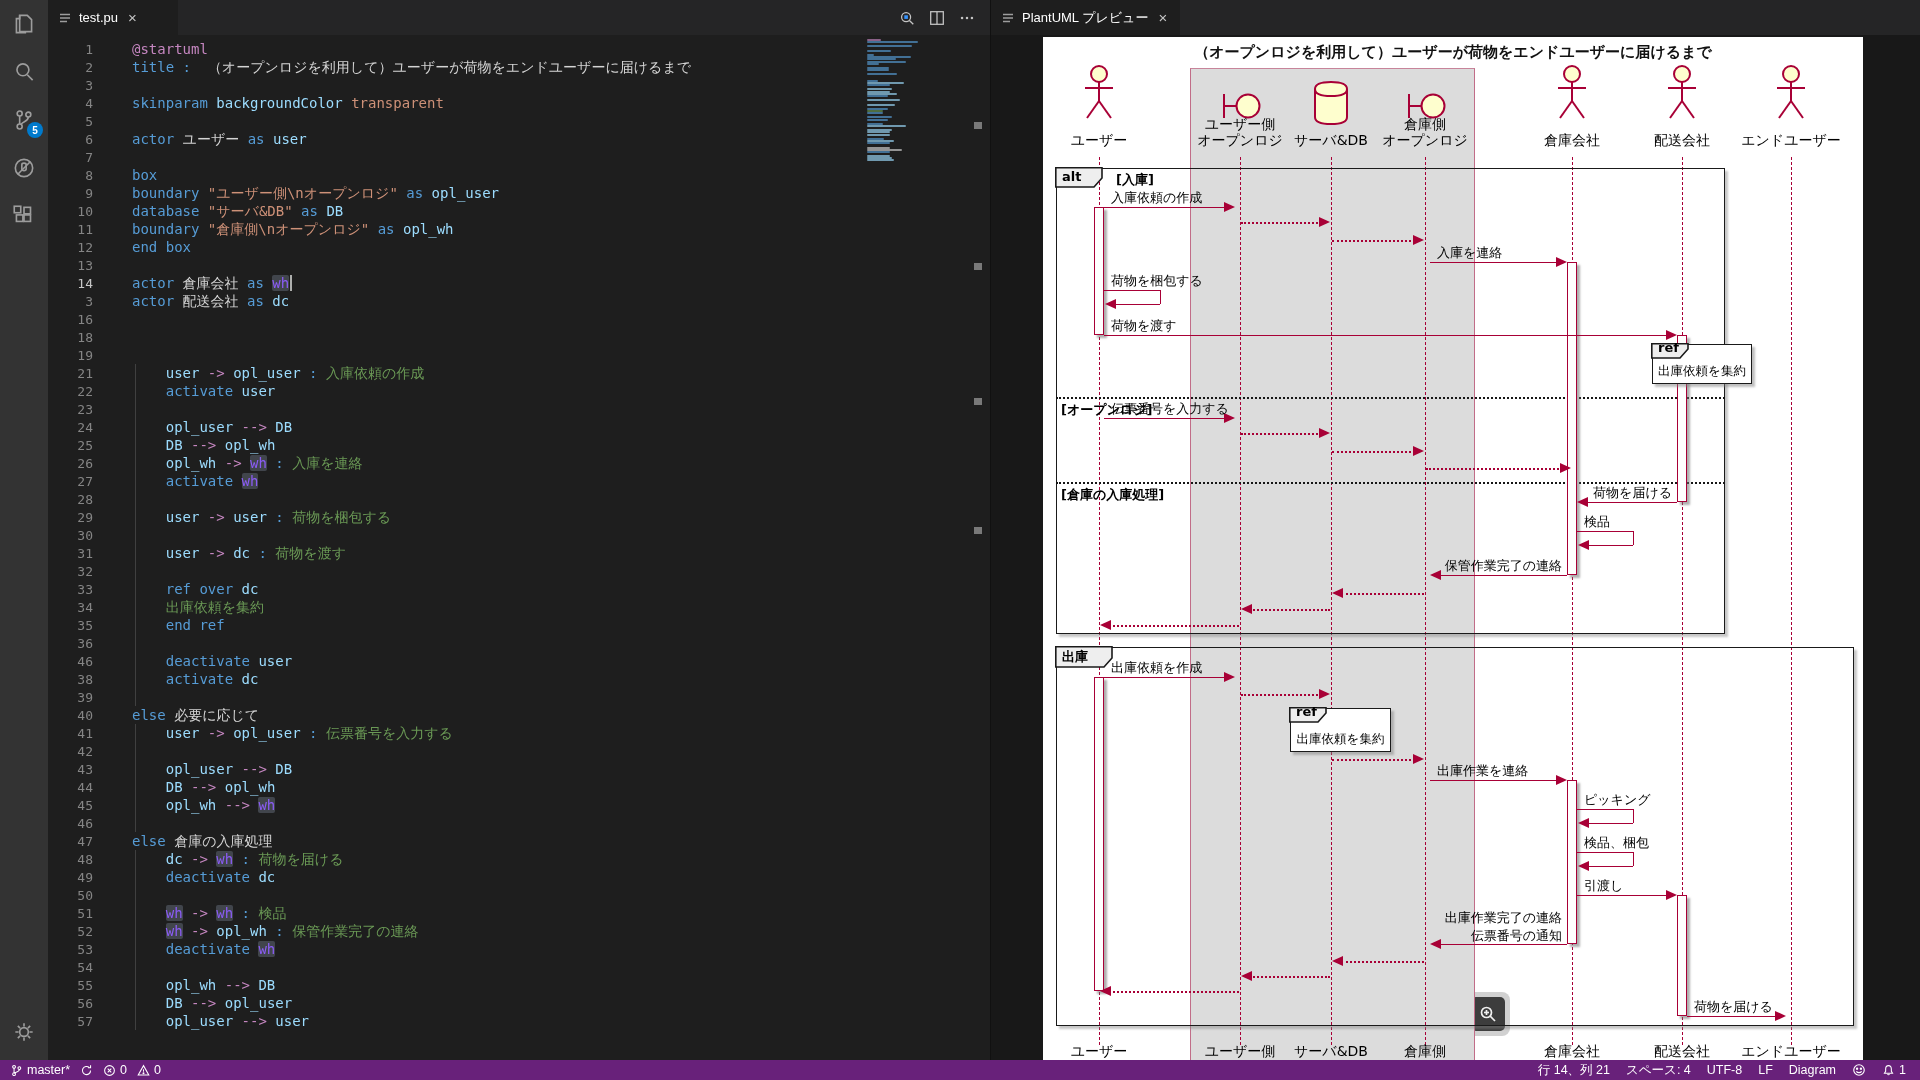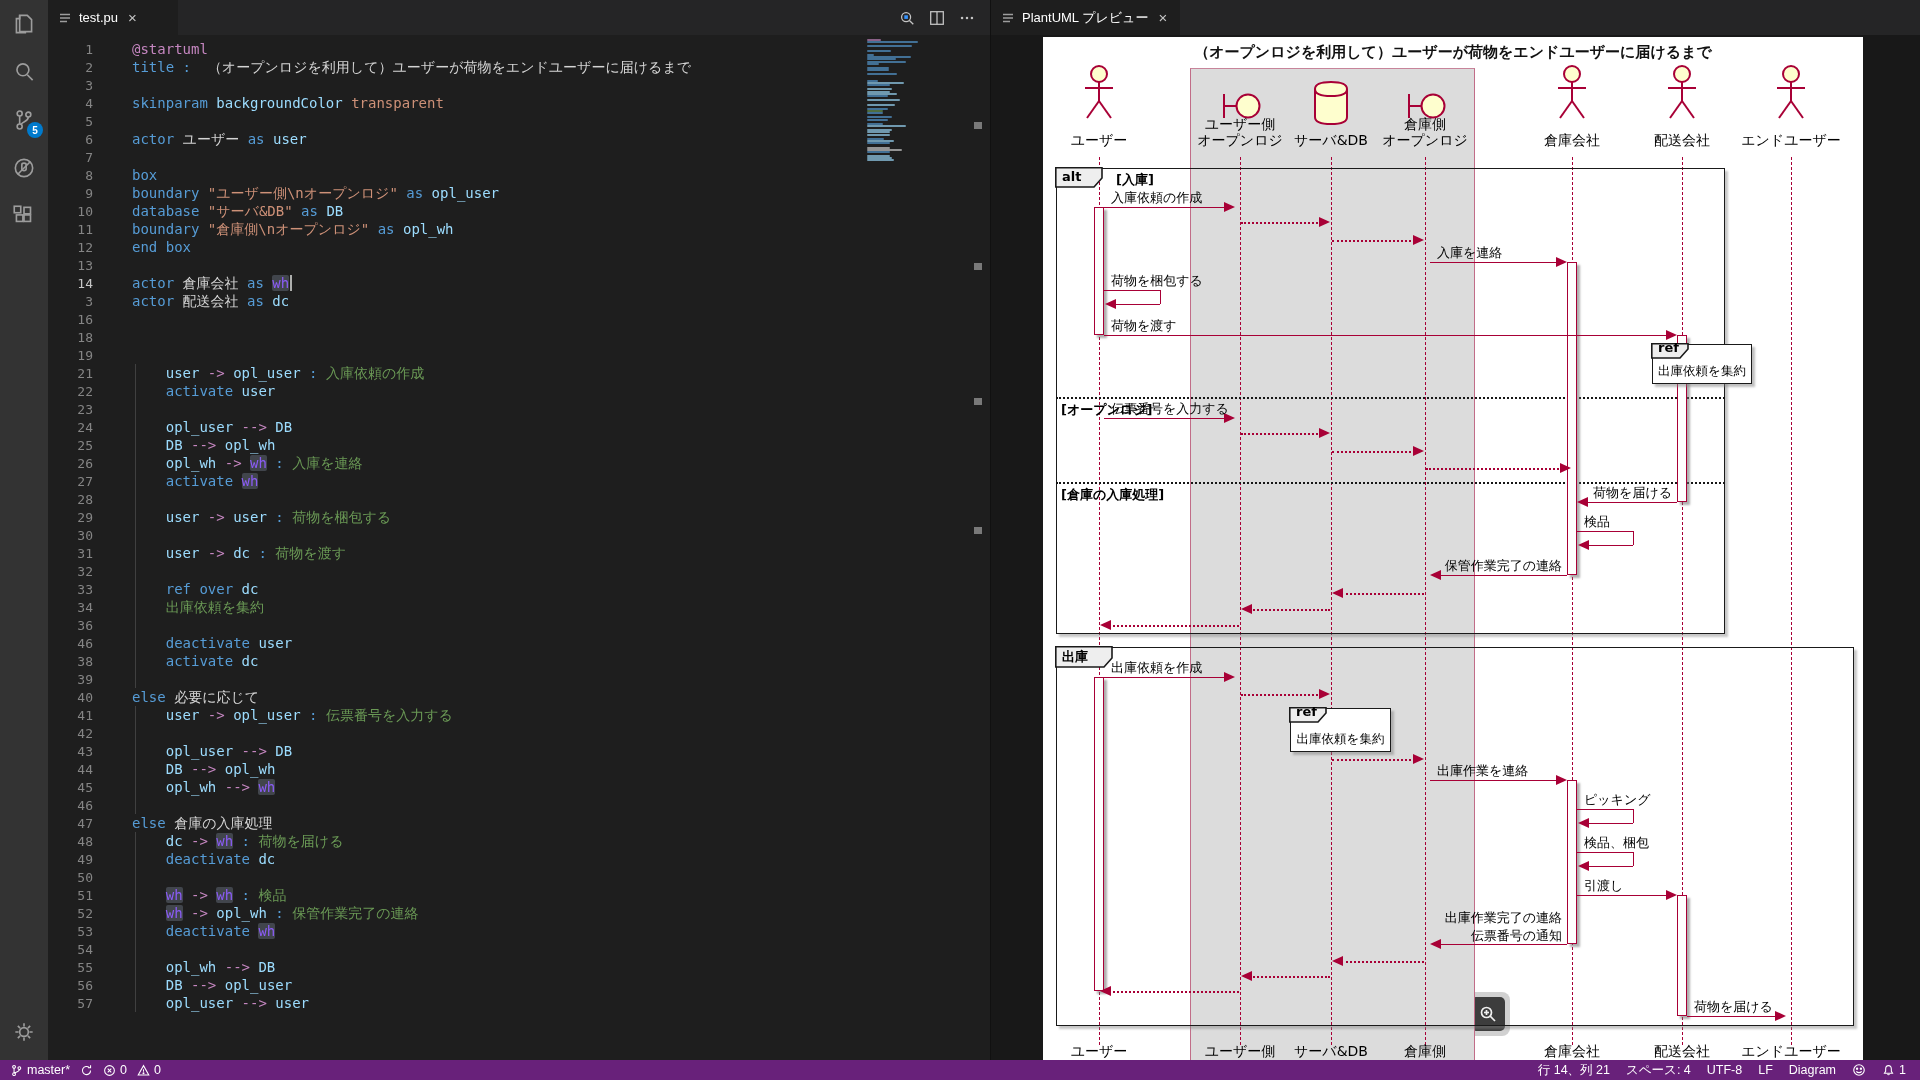--- a/index.html
+++ b/index.html
@@ -197,20 +197,21 @@
             <div class="cl"><span class="ln">25</span><span class="guide"></span><span class="lt"><span class="tok-v">    DB </span><span class="tok-m">--&gt; </span><span class="tok-v">opl_wh</span></span></div>
             <div class="cl"><span class="ln">26</span><span class="guide"></span><span class="lt"><span class="tok-v">    opl_wh </span><span class="tok-m">-&gt; </span><span class="tok-hl">wh</span><span class="tok-k"> : </span><span class="tok-g">入庫を連絡</span></span></div>
             <div class="cl"><span class="ln">27</span><span class="guide"></span><span class="lt"><span class="tok-k">    activate </span><span class="tok-hl">wh</span></span></div>
             <div class="cl"><span class="ln">28</span><span class="guide"></span><span class="lt"></span></div>
             <div class="cl"><span class="ln">29</span><span class="guide"></span><span class="lt"><span class="tok-v">    user </span><span class="tok-m">-&gt; </span><span class="tok-v">user </span><span class="tok-k">: </span><span class="tok-g">荷物を梱包する</span></span></div>
             <div class="cl"><span class="ln">30</span><span class="guide"></span><span class="lt"></span></div>
             <div class="cl"><span class="ln">31</span><span class="guide"></span><span class="lt"><span class="tok-v">    user </span><span class="tok-m">-&gt; </span><span class="tok-v">dc </span><span class="tok-k">: </span><span class="tok-g">荷物を渡す</span></span></div>
             <div class="cl"><span class="ln">32</span><span class="guide"></span><span class="lt"></span></div>
             <div class="cl"><span class="ln">33</span><span class="guide"></span><span class="lt"><span class="tok-k">    ref over </span><span class="tok-v">dc</span></span></div>
             <div class="cl"><span class="ln">34</span><span class="guide"></span><span class="lt"><span class="tok-g">    出庫依頼を集約</span></span></div>
+            <div class="cl"><span class="ln">35</span><span class="guide"></span><span class="lt"><span class="tok-k">    end ref</span></span></div>
             <div class="cl"><span class="ln">36</span><span class="guide"></span><span class="lt"></span></div>
             <div class="cl"><span class="ln">46</span><span class="guide"></span><span class="lt"><span class="tok-k">    deactivate </span><span class="tok-v">user</span></span></div>
             <div class="cl"><span class="ln">38</span><span class="guide"></span><span class="lt"><span class="tok-k">    activate </span><span class="tok-v">dc</span></span></div>
             <div class="cl"><span class="ln">39</span><span class="guide"></span><span class="lt"></span></div>
             <div class="cl"><span class="ln">40</span><span class="lt"><span class="tok-k">else </span><span class="tok-w">必要に応じて</span></span></div>
             <div class="cl"><span class="ln">41</span><span class="guide"></span><span class="lt"><span class="tok-v">    user </span><span class="tok-m">-&gt; </span><span class="tok-v">opl_user </span><span class="tok-k">: </span><span class="tok-g">伝票番号を入力する</span></span></div>
             <div class="cl"><span class="ln">42</span><span class="guide"></span><span class="lt"></span></div>
             <div class="cl"><span class="ln">43</span><span class="guide"></span><span class="lt"><span class="tok-v">    opl_user </span><span class="tok-m">--&gt; </span><span class="tok-v">DB</span></span></div>
             <div class="cl"><span class="ln">44</span><span class="guide"></span><span class="lt"><span class="tok-v">    DB </span><span class="tok-m">--&gt; </span><span class="tok-v">opl_wh</span></span></div>
             <div class="cl"><span class="ln">45</span><span class="guide"></span><span class="lt"><span class="tok-v">    opl_wh </span><span class="tok-m">--&gt; </span><span class="tok-hl">wh</span></span></div>

